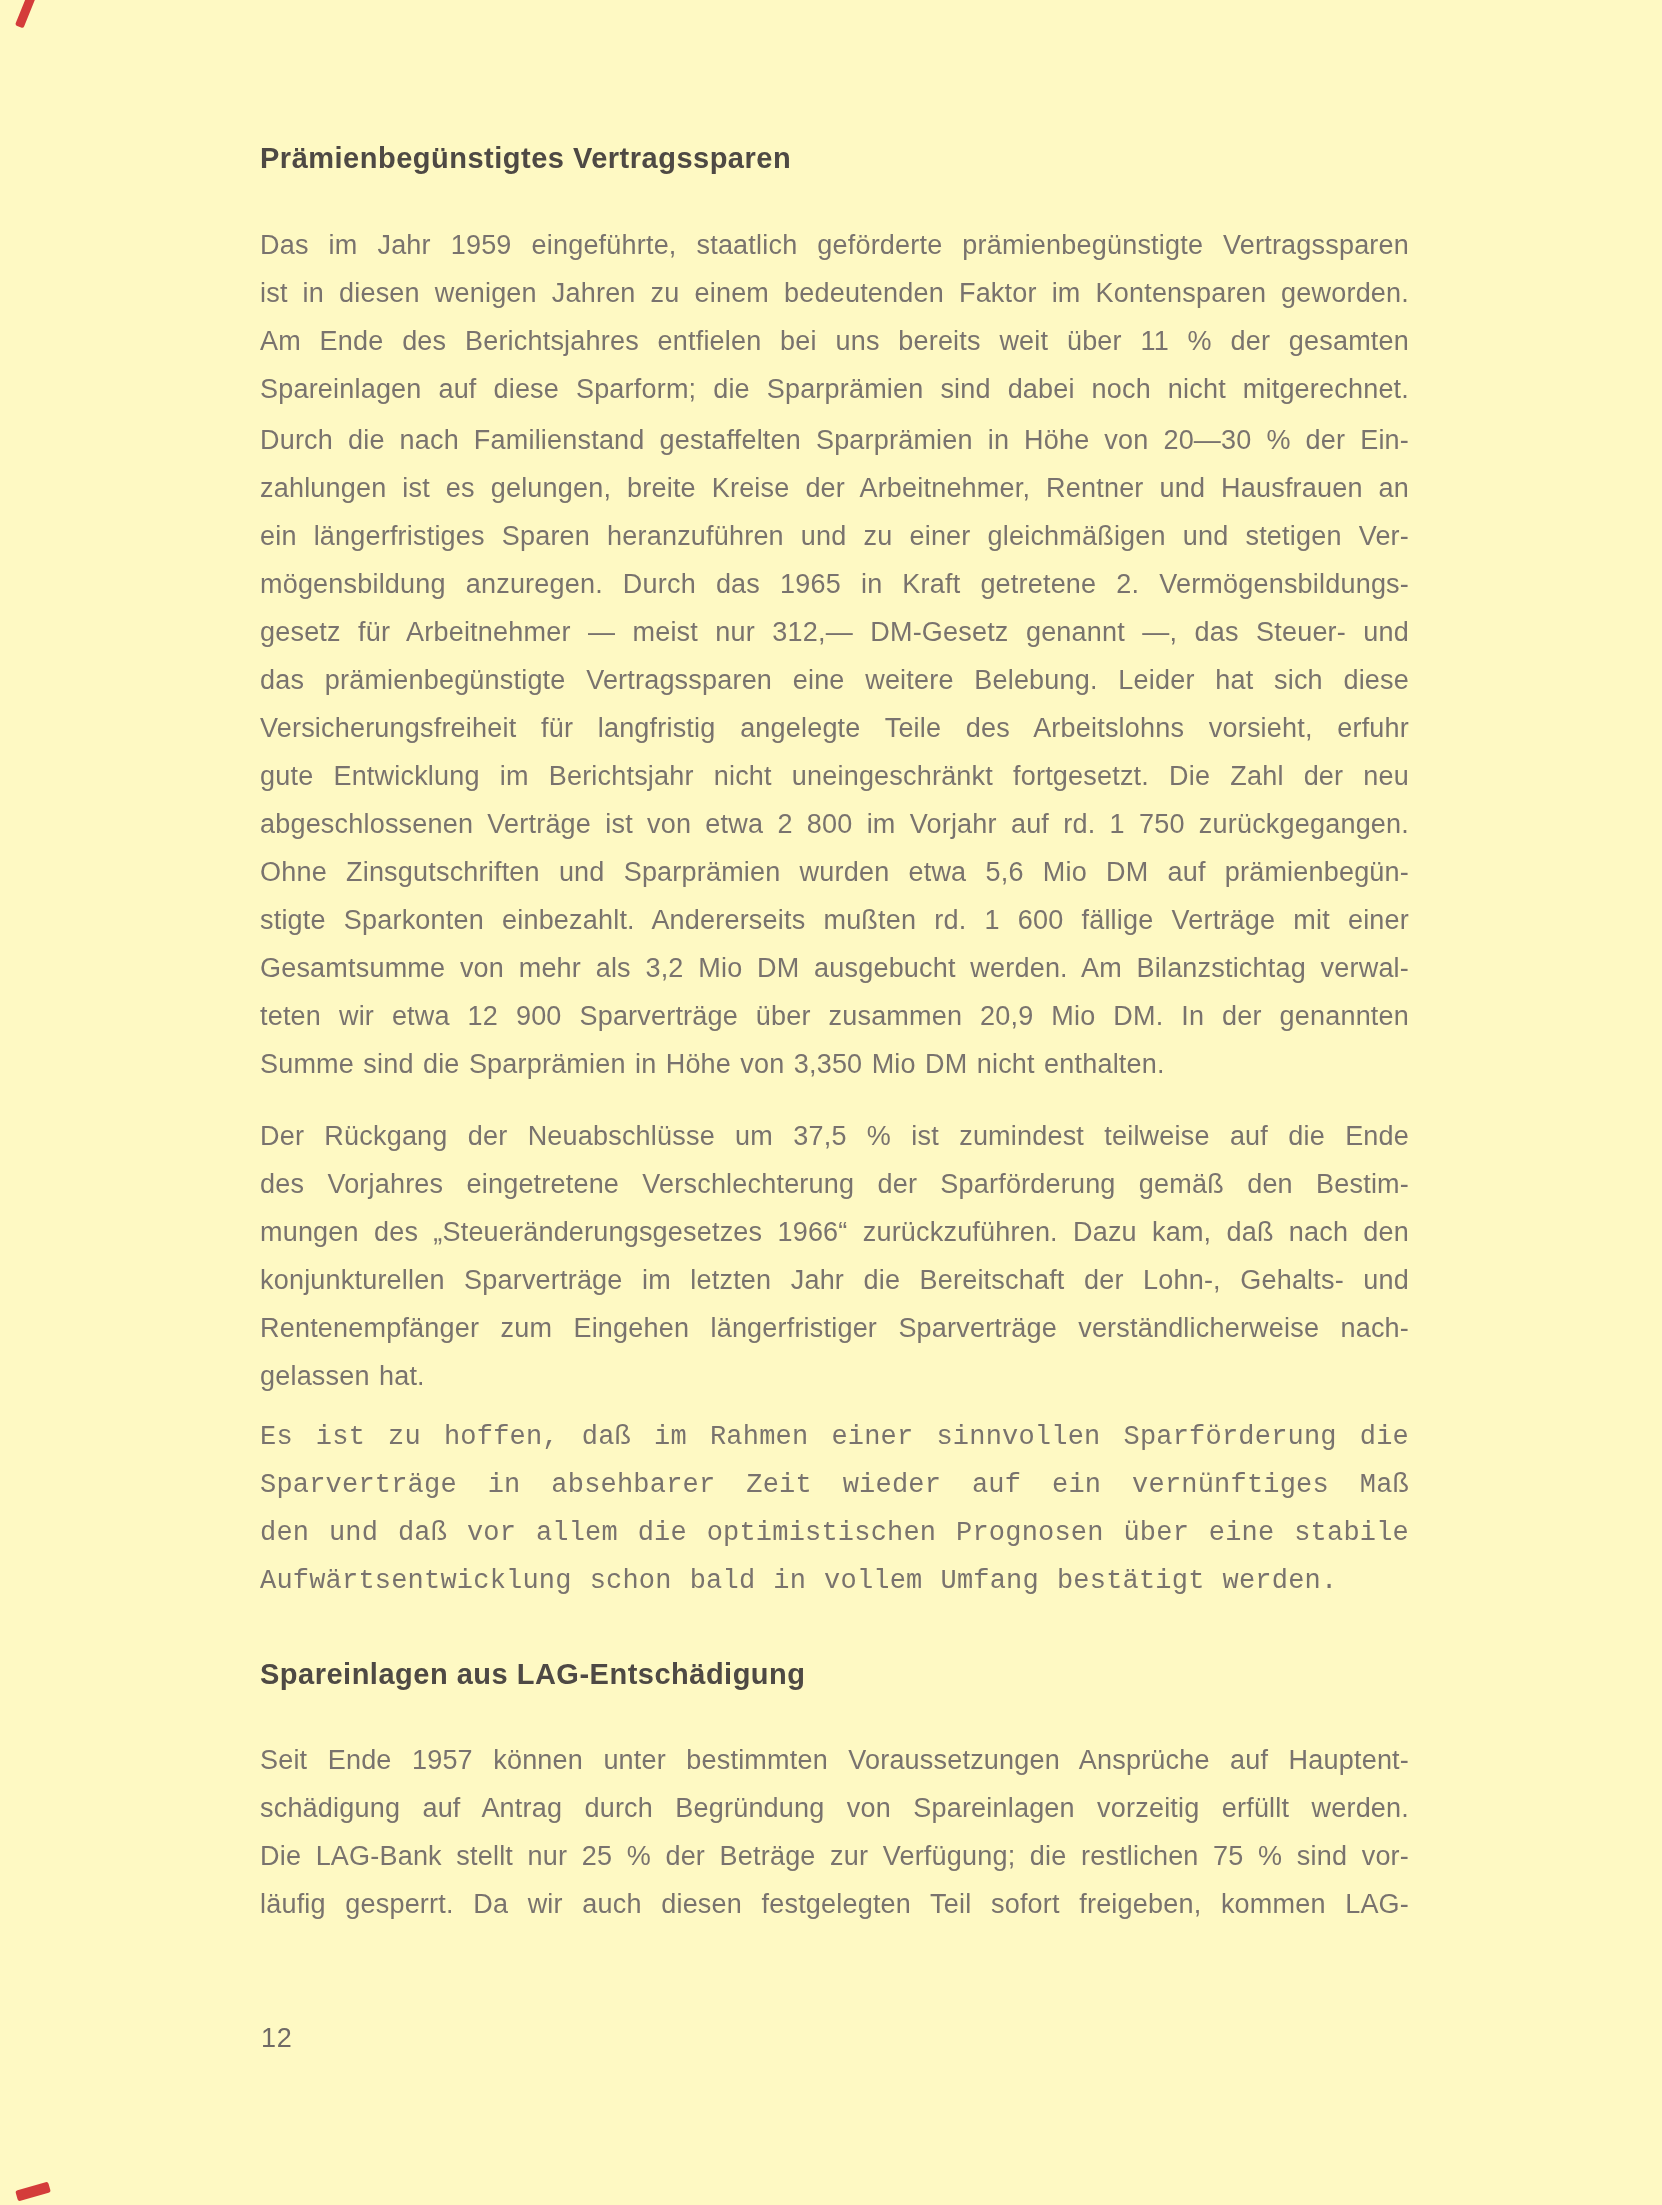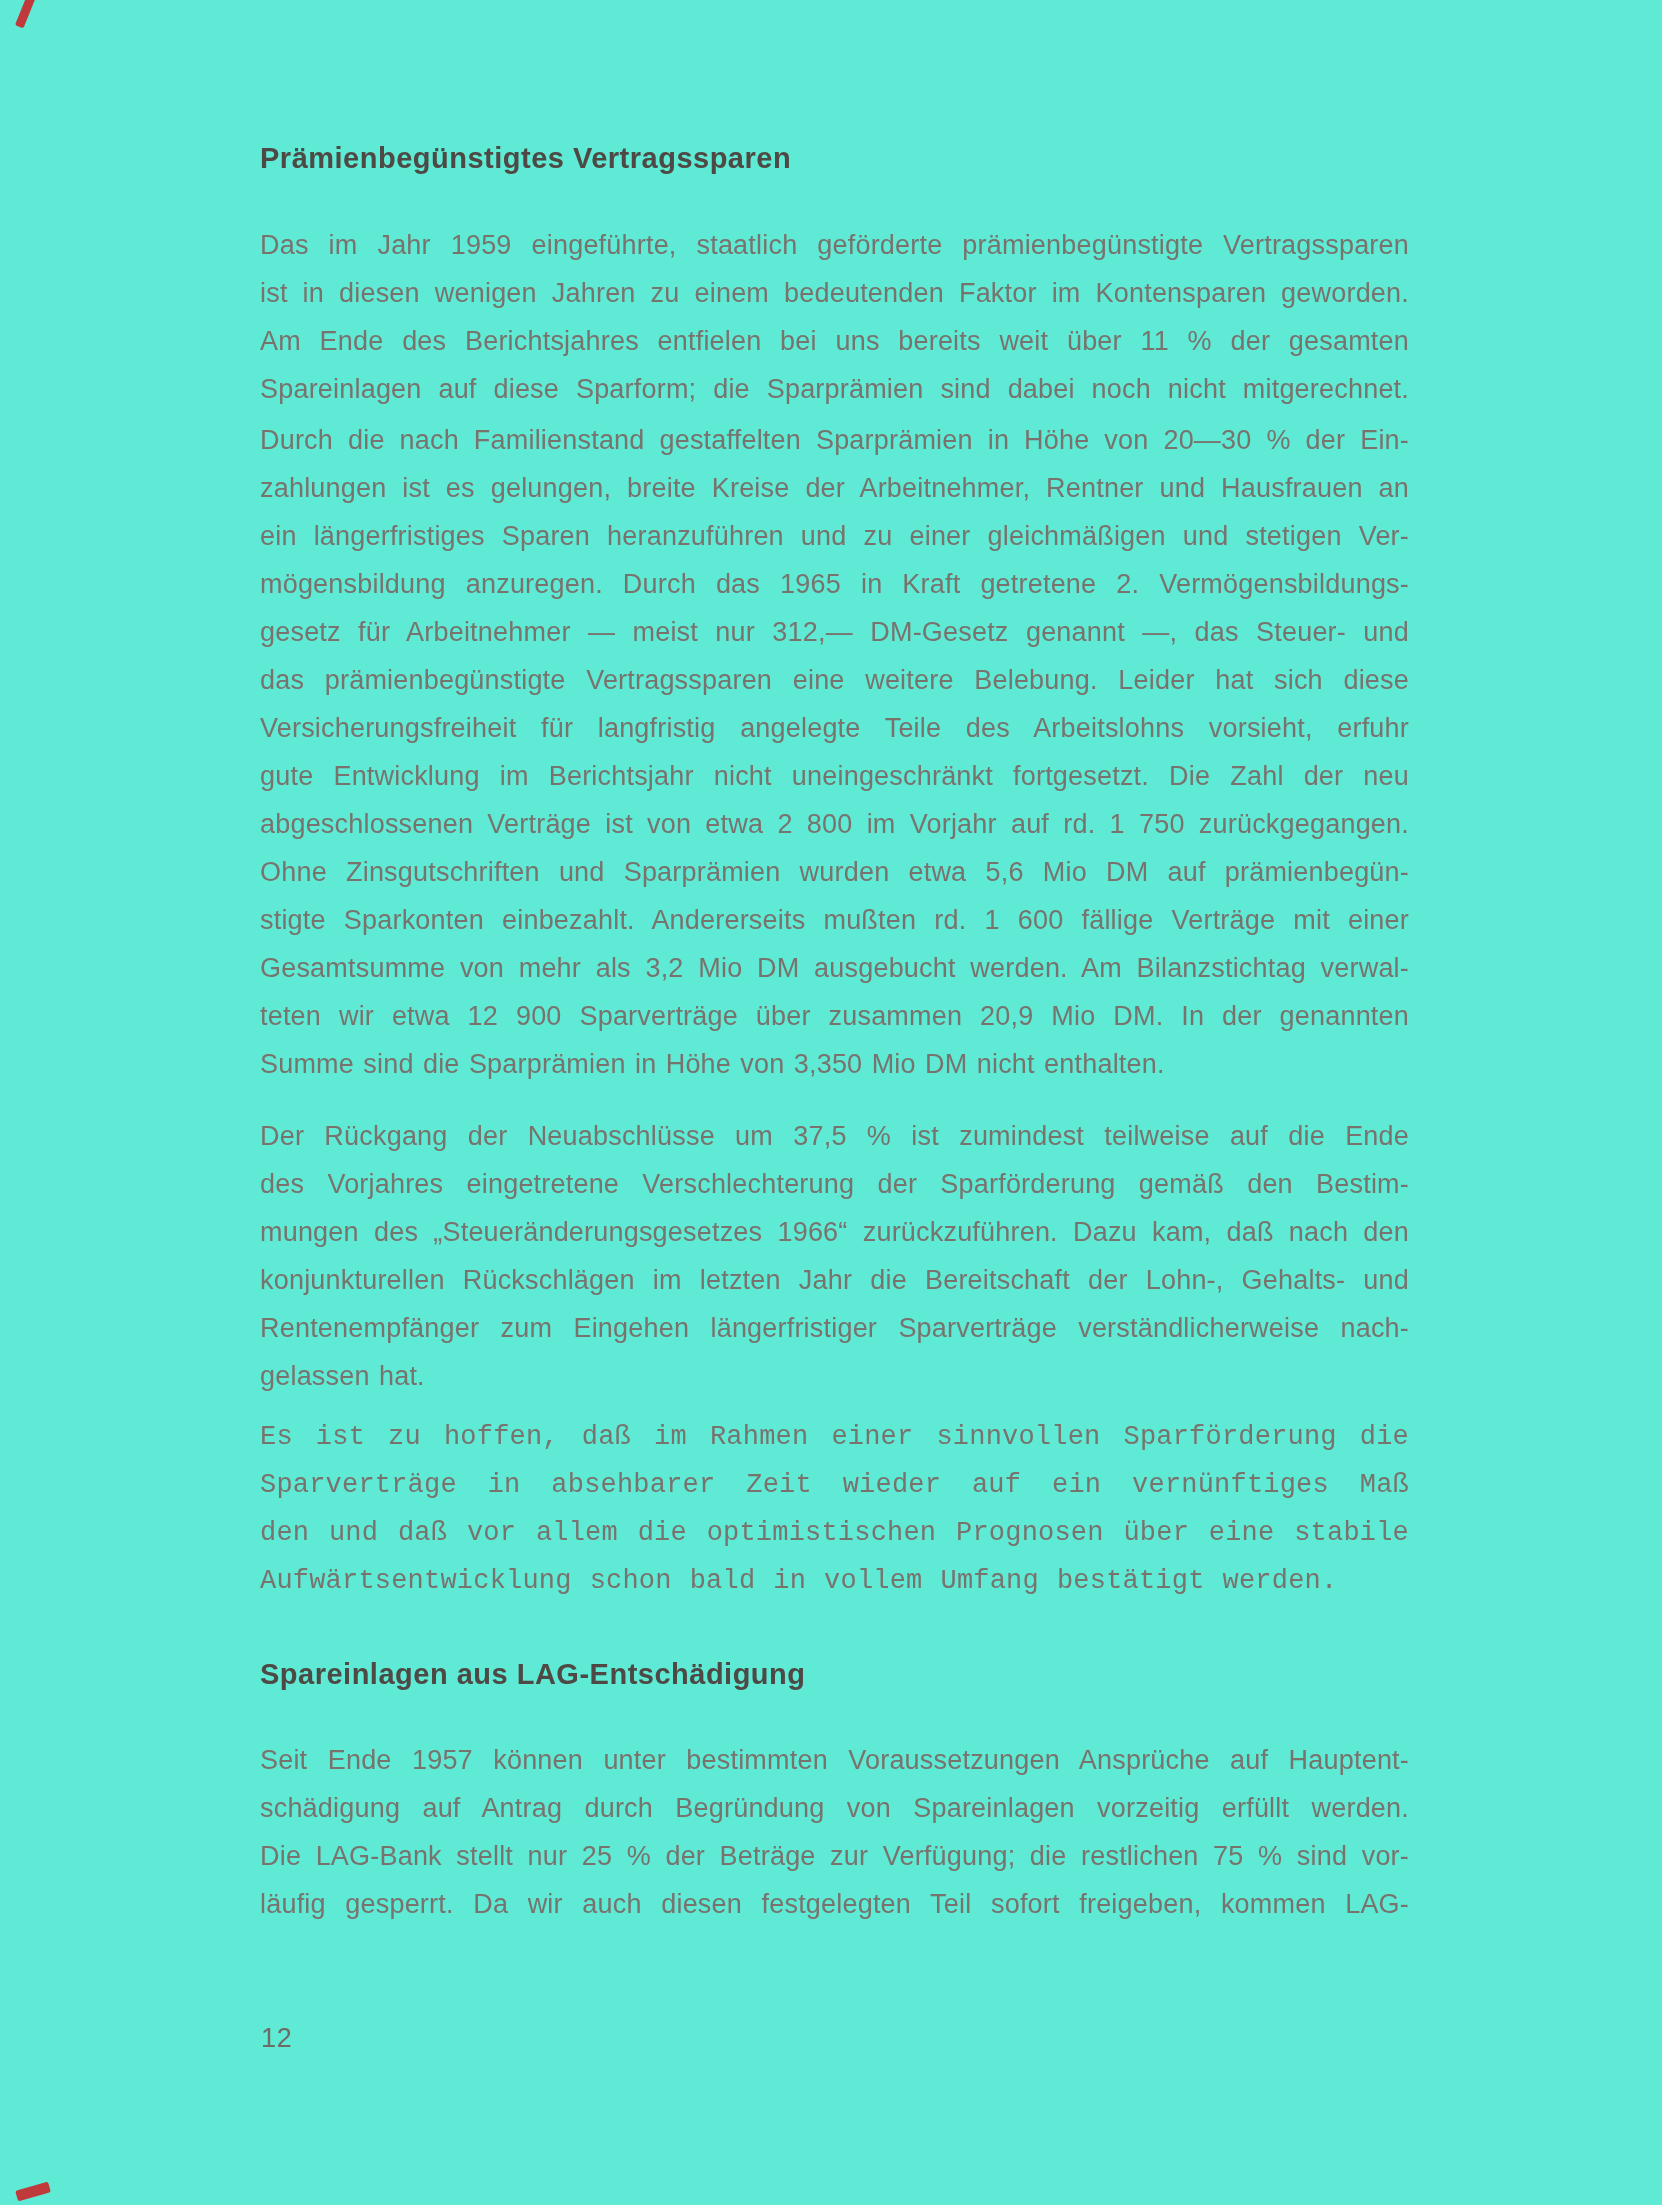--- a/index.html
+++ b/index.html
@@ -1,20 +1,20 @@
 <!DOCTYPE html>
 <html lang="de" style="font-size:13px"><head>
 <meta charset="utf-8">
 <style>
   html,body{margin:0;padding:0;background:#ffffff;}
   .sheet{
     position:relative;
     width:1662px;
     height:2205px;
-    background:#5eead4;
+    background:#fef9c3;
     overflow:hidden;
     font-family:"Liberation Sans","DejaVu Sans",sans-serif;
   }
   .h{
     position:absolute;
     left:260px;
     font-weight:bold;
     color:#4e4944;
     font-size:29px;
     letter-spacing:0.5px;
@@ -105,21 +105,21 @@
       <div class="line">Ohne Zinsgutschriften und Sparprämien wurden etwa 5,6 Mio DM auf prämienbegün-</div>
       <div class="line">stigte Sparkonten einbezahlt. Andererseits mußten rd. 1 600 fällige Verträge mit einer</div>
       <div class="line">Gesamtsumme von mehr als 3,2 Mio DM ausgebucht werden. Am Bilanzstichtag verwal-</div>
       <div class="line">teten wir etwa 12 900 Sparverträge über zusammen 20,9 Mio DM. In der genannten</div>
       <div class="line flush-left">Summe sind die Sparprämien in Höhe von 3,350 Mio DM nicht enthalten.</div>
     </div>
   <div class="para" id="para-2">
       <div class="line">Der Rückgang der Neuabschlüsse um 37,5 % ist zumindest teilweise auf die Ende</div>
       <div class="line">des Vorjahres eingetretene Verschlechterung der Sparförderung gemäß den Bestim-</div>
       <div class="line">mungen des „Steueränderungsgesetzes 1966“ zurückzuführen. Dazu kam, daß nach den</div>
-      <div class="line">konjunkturellen Rückschlägen im letzten Jahr die Bereitschaft der Lohn-, Gehalts- und</div>
+      <div class="line">konjunkturellen Sparverträge im letzten Jahr die Bereitschaft der Lohn-, Gehalts- und</div>
       <div class="line">Rentenempfänger zum Eingehen längerfristiger Sparverträge verständlicherweise nach-</div>
       <div class="line flush-left">gelassen hat.</div>
     </div>
   <div class="para" id="para-3">
       <div class="line">Es ist zu hoffen, daß im Rahmen einer sinnvollen Sparförderung die Sperrfristen für</div>
       <div class="line">Sparverträge in absehbarer Zeit wieder auf ein vernünftiges Maß zurückgeführt wer-</div>
       <div class="line">den und daß vor allem die optimistischen Prognosen über eine stabile wirtschaftliche</div>
       <div class="line flush-left">Aufwärtsentwicklung schon bald in vollem Umfang bestätigt werden.</div>
     </div>
 

